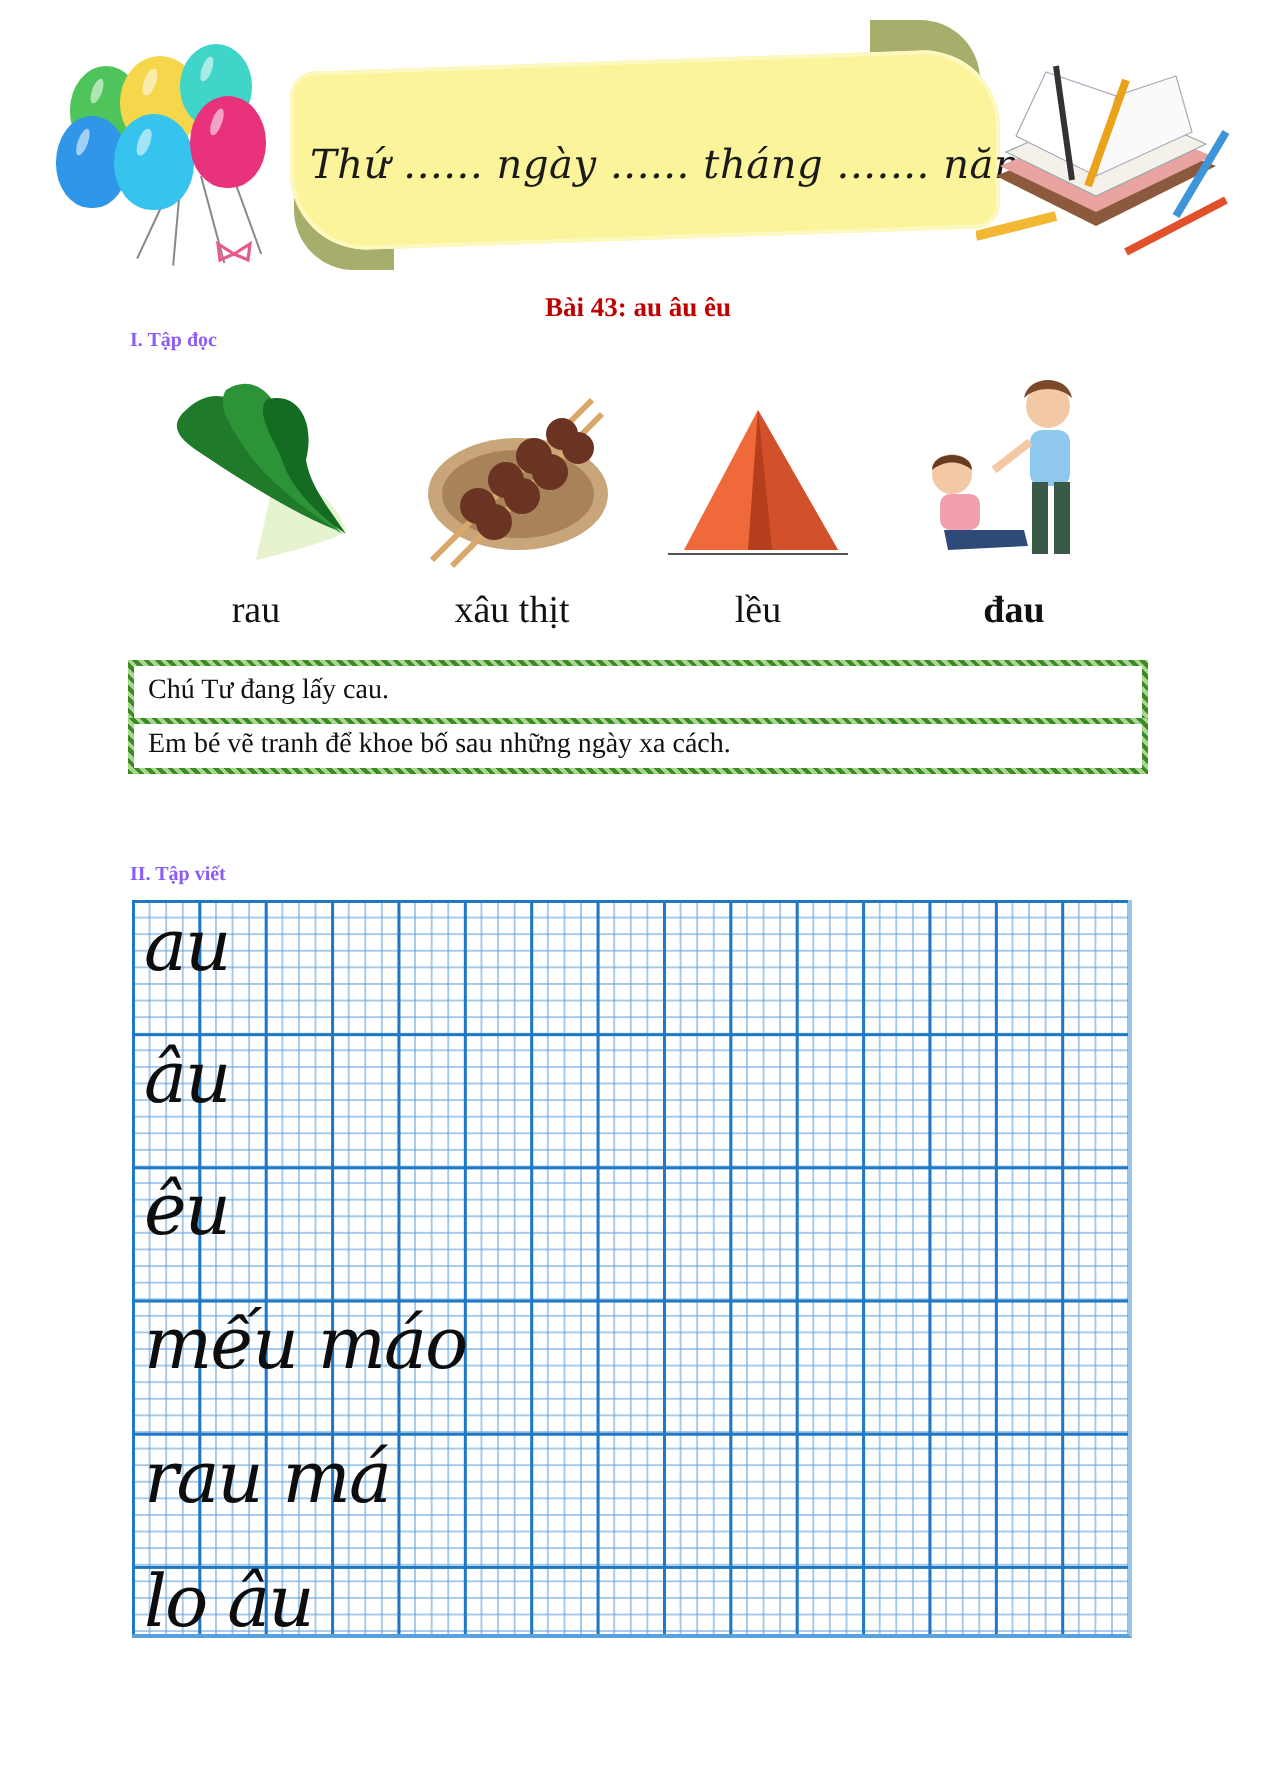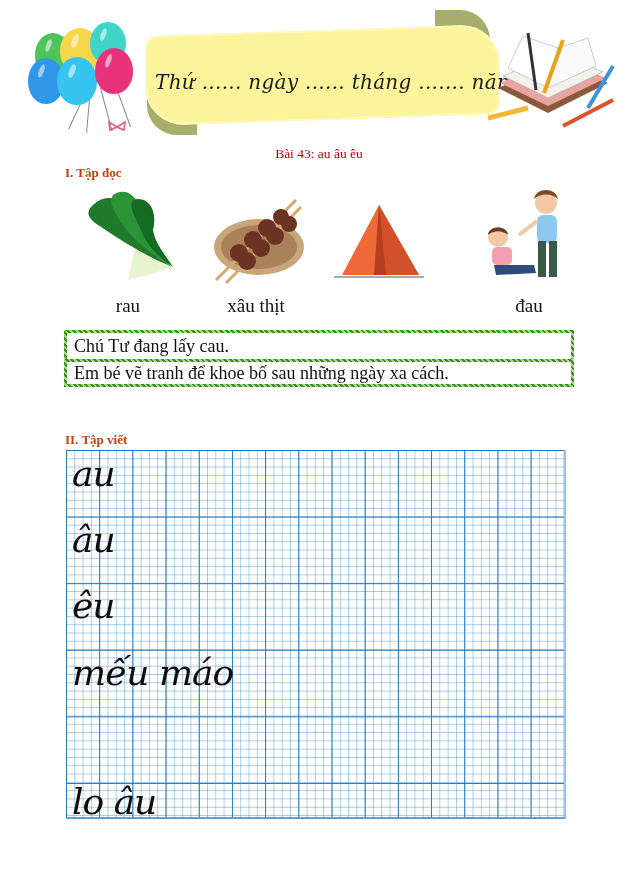--- a/index.html
+++ b/index.html
@@ -15,34 +15,34 @@
 
   .ribbon { position:absolute; left:135px; top:5px; width:370px; height:130px; }
   .ribbon-main { position:absolute; left:10px; top:25px; width:355px; height:90px; background:#fbf49a;
      border-radius:12px 40px 12px 40px; transform:skewY(-2deg); box-shadow: inset 0 0 0 2px #fdf8c0; }
   .ribbon-fold-left { position:absolute; left:12px; top:92px; width:50px; height:38px; background:#a7ad6a; border-radius:0 0 0 30px; }
   .ribbon-fold-right { position:absolute; left:300px; top:5px; width:55px; height:40px; background:#a7ad6a; border-radius:0 30px 0 0; }
   .ribbon-text { position:absolute; left:20px; top:65px; font-family:"DejaVu Serif", serif; font-style:italic; font-size:20px; color:#1a1a1a; letter-spacing:0.3px; white-space:nowrap; }
 
   .books { position:absolute; left:488px; top:28px; width:130px; height:100px; }
 
-  .lesson-title { position:absolute; left:0; width:638px; top:146px; text-align:center; font-weight:normal; font-size:13.5px; color:#c00000; }
-  .section-title { position:absolute; left:65px; font-weight:bold; font-size:13px; color:#c2410c; }
+  .lesson-title { position:absolute; left:0; width:638px; top:146px; text-align:center; font-weight:bold; font-size:13.5px; color:#c00000; }
+  .section-title { position:absolute; left:65px; font-weight:bold; font-size:10px; color:#8b5cf6; }
 
   
   .pics { position:absolute; left:64px; top:185px; width:510px; height:135px; }
   .pic { position:absolute; top:0; width:120px; text-align:center; }
   .pic .art { height:100px; position:relative; }
   .pic .label { font-size:19px; color:#111; margin-top:10px; }
 
   
   .sentences { position:absolute; left:64px; top:330px; width:510px; }
   .sentence { height:28px; border:3px solid #3e8a24; border-style:solid; background-clip:padding-box;
      box-sizing:border-box; margin-top:-3px; display:flex; align-items:center; padding-left:7px;
-     font-size:18px; color:#111;
+     font-size:14px; color:#111;
      border-image: repeating-linear-gradient(45deg, #3e8a24 0 2px, #a8d58f 2px 4px) 3; }
   .sentence:first-child { margin-top:0; height:32px; }
 
   
   .grid { position:absolute; left:66px; top:450px; width:498px; height:367px;
     background-color:#ffffff;
     background-image:
       linear-gradient(to right, #1f78c5 1.4px, transparent 1.4px),
       linear-gradient(to bottom, #1f78c5 1.4px, transparent 1.4px),
       linear-gradient(to right, rgba(90,160,220,0.55) 1px, transparent 1px),
@@ -132,22 +132,23 @@
   </div>
   <div class="pic" style="left:255px;">
     <div class="art">
       <svg width="110" height="100" viewBox="0 0 110 100">
         <path d="M18 90 L55 20 L95 90 Z" fill="#f0693a"></path>
         <path d="M55 20 L95 90 L55 90 Z" fill="#d2502a"></path>
         <path d="M55 20 L50 90 L62 90 Z" fill="#b53e1c"></path>
         <line x1="10" y1="92" x2="100" y2="92" stroke="#555" stroke-width="1"></line>
       </svg>
     </div>
+    <div class="label">lều</div>
   </div>
-  <div class="pic" style="left:405px;">
+  <div class="pic" style="left:383px;font-weight:bold;">
     <div class="art">
       <svg width="110" height="100" viewBox="0 0 110 100">
         <circle cx="72" cy="18" r="11" fill="#f3c9a5"></circle>
         <path d="M60 14 C62 2 82 2 84 14 C78 8 66 8 60 14 Z" fill="#7a4a2a"></path>
         <rect x="63" y="30" width="20" height="28" rx="6" fill="#8fc8ee"></rect>
         <rect x="64" y="56" width="8" height="36" fill="#3a5a48"></rect>
         <rect x="75" y="56" width="8" height="36" fill="#3a5a48"></rect>
         <line x1="63" y1="36" x2="45" y2="50" stroke="#f3c9a5" stroke-width="4"></line>
         <circle cx="24" cy="52" r="10" fill="#f3c9a5"></circle>
         <path d="M14 50 C14 40 34 40 34 50 C28 45 20 45 14 50 Z" fill="#6b3b1f"></path>
@@ -164,14 +165,15 @@
   <div class="sentence">Em bé vẽ tranh để khoe bố sau những ngày xa cách.</div>
 </div>
 
 <div class="section-title" style="top:432px;">II. Tập viết</div>
 
 <div class="grid">
   <div class="write-row" style="top:6px;">au</div>
   <div class="write-row" style="top:72px;text-align:center;">âu</div>
   <div class="write-row" style="top:138px;">êu</div>
   <div class="write-row" style="top:205px;">mếu máo</div>
+  <div class="write-row" style="top:272px;">rau má</div>
   <div class="write-row" style="top:334px;text-align:right;">lo âu</div>
 </div>
 
 </body></html>

